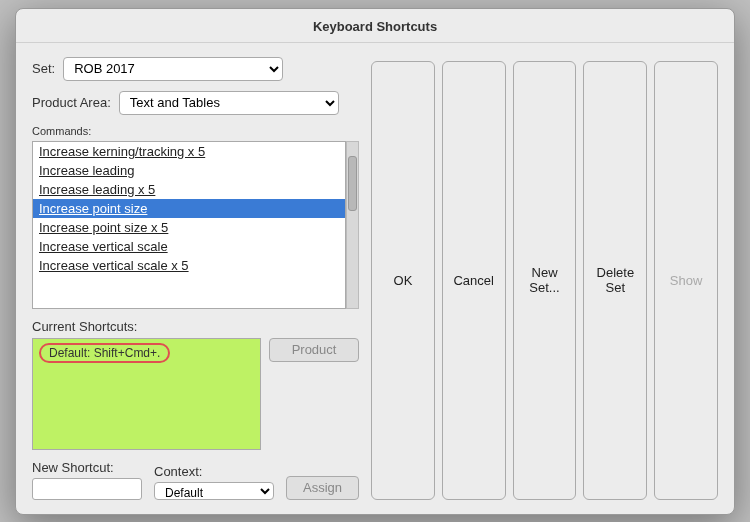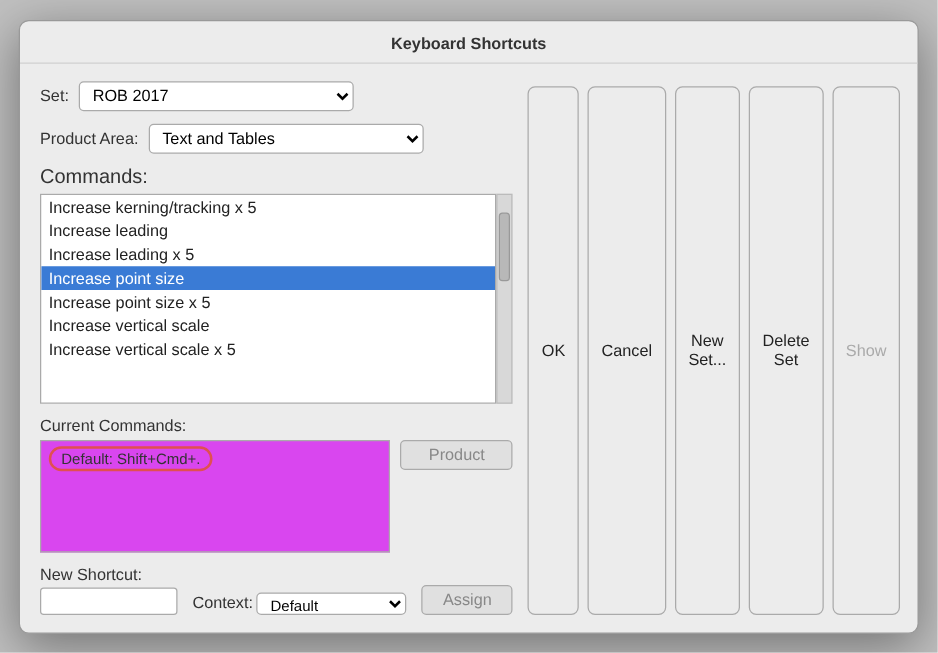--- a/index.html
+++ b/index.html
@@ -76,21 +76,21 @@
 
     .set-select {
       width: 220px;
     }
 
     .product-select {
       width: 220px;
     }
 
     .commands-label {
-      font-size: 16px;
+      font-size: 11px;
       color: #333;
       margin-bottom: 4px;
       display: block;
     }
 
     .commands-list {
       width: 100%;
       height: 168px;
       border: 1px solid #aaa;
       background: white;
@@ -99,39 +99,40 @@
       padding: 0;
       margin: 0;
     }
 
     .commands-list li {
       padding: 2px 6px;
       font-size: 13px;
       color: #222;
       cursor: default;
       white-space: nowrap;
+      text-decoration: underline;
     }
 
     .commands-list li.selected {
       background: #3a7bd5;
       color: white;
     }
 
     .section-label {
       font-size: 13px;
       color: #333;
       margin-bottom: 4px;
       margin-top: 10px;
       display: block;
     }
 
     .shortcuts-area {
       border: 1px solid #aaa;
-      background: #d946ef;
-      height: 90px;
+      background: #bef264;
+      height: 112px;
       padding: 4px 6px;
       font-size: 13px;
       color: #333;
     }
 
     .shortcut-item {
       display: inline-block;
       border: 2px solid #e05050;
       border-radius: 10px;
       padding: 1px 8px;
@@ -157,21 +158,21 @@
       border-radius: 3px;
       background: white;
       width: 110px;
       height: 22px;
       padding: 2px 4px;
       font-size: 12px;
     }
 
     .context-group {
       display: flex;
-      flex-direction: row;
+      flex-direction: column;
       gap: 3px;
     }
 
     .context-select {
       width: 120px;
       height: 18px;
       font-size: 12px;
     }
 
     .assign-btn {
@@ -291,21 +292,21 @@
             <li class="selected">Increase point size</li>
             <li>Increase point size x 5</li>
             <li>Increase vertical scale</li>
             <li>Increase vertical scale x 5</li>
           </ul>
         <div class="custom-scrollbar">
           <div class="custom-scroll-thumb"></div>
         </div>
       </div>
 
-      <span class="section-label">Current Commands:</span>
+      <span class="section-label">Current Shortcuts:</span>
       <div class="shortcuts-remove-row">
         <div class="shortcuts-content shortcuts-area">
           <span class="shortcut-item">Default: Shift+Cmd+.</span>
         </div>
         <button class="remove-btn">Product</button>
       </div>
 
       <div class="bottom-row">
         <div class="new-shortcut-group">
           <span class="label">New Shortcut:</span>

